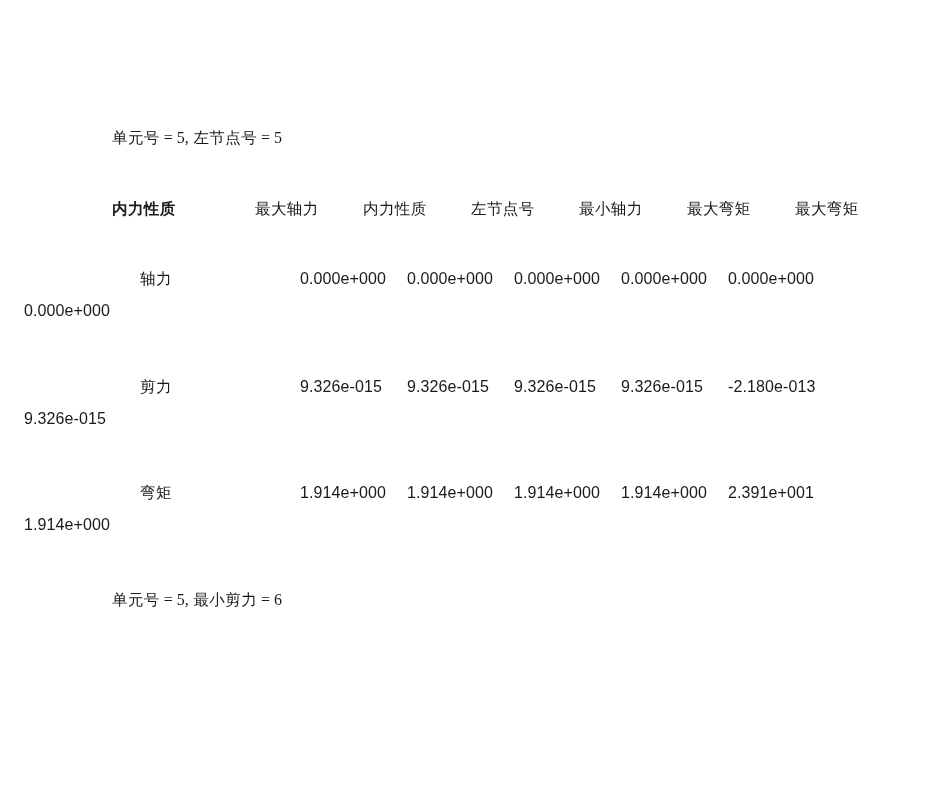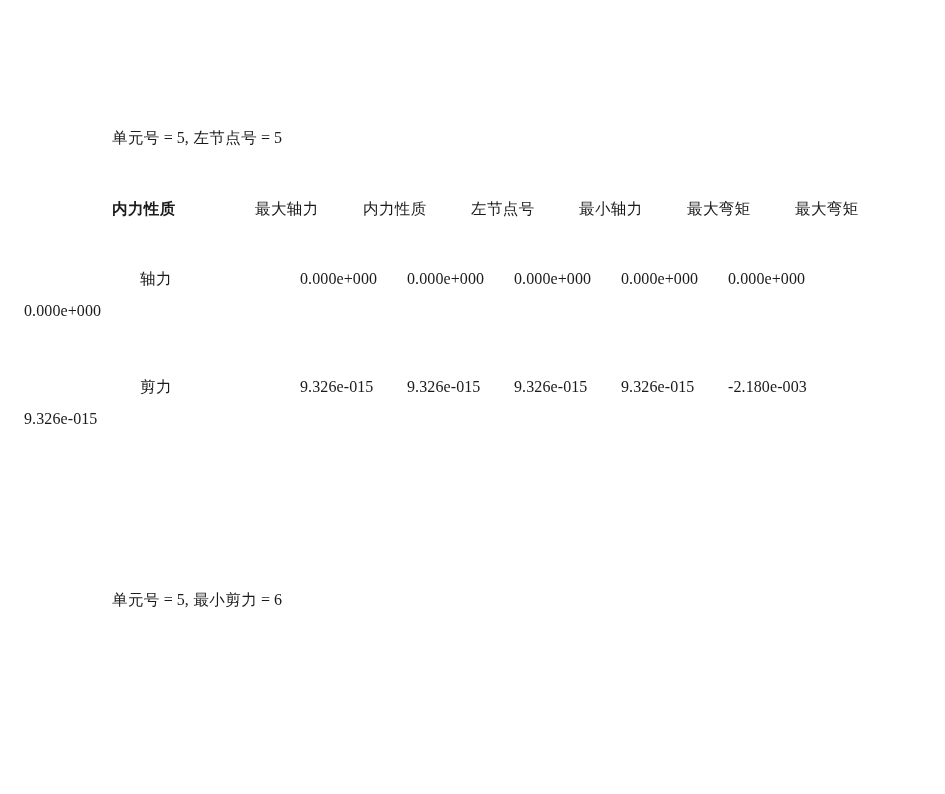--- a/index.html
+++ b/index.html
@@ -43,21 +43,21 @@
     width: 44px;
   }
 
   .cjk {
     font-family: "Liberation Sans", "DejaVu Sans", sans-serif;
     font-size: 15.5px;
     letter-spacing: 0.4px;
   }
 
   .num {
-    font-family: Liberation Serif, serif;
+    font-family: Liberation Sans, sans-serif;
     font-size: 16px;
     letter-spacing: 0.1px;
   }
 
   
   .meta-line {
     line-height: 28px;
   }
   .meta-line .eq {
     font-family: "Liberation Serif", "DejaVu Serif", serif;
@@ -105,18 +105,19 @@
 <body>
 
 <div class="page">
 
   <div class="line meta-line" id="row-elem-left"><span class="indent"></span><span class="cjk">单元号</span><span class="eq"> = </span><span class="eq">5,</span><span class="cjk"> 左节点号</span><span class="eq"> = </span><span class="eq">5</span></div>
 
   <div class="line header-row" id="row-header"><span class="indent"></span><span class="cjk hcell first">内力性质</span><span class="cjk hcell col">最大轴力</span><span class="cjk hcell col">内力性质</span><span class="cjk hcell col">左节点号</span><span class="cjk hcell col">最小轴力</span><span class="cjk hcell col">最大弯矩</span><span class="cjk hcell last">最大弯矩</span></div>
 
   <div class="line data-row" id="row-axial"><span class="indent"></span><span class="cjk label">轴力</span><span class="num val">0.000e+000</span><span class="num val">0.000e+000</span><span class="num val">0.000e+000</span><span class="num val">0.000e+000</span><span class="num val">0.000e+000</span><span class="num wrap-val">0.000e+000</span></div>
 
-  <div class="line data-row" id="row-shear"><span class="indent"></span><span class="cjk label">剪力</span><span class="num val">9.326e-015</span><span class="num val">9.326e-015</span><span class="num val">9.326e-015</span><span class="num val">9.326e-015</span><span class="num val w-neg">-2.180e-003</span><span class="num wrap-val">9.326e-015</span></div>
+  <div class="line data-row" id="row-shear"><span class="indent"></span><span class="cjk label">剪力</span><span class="num val">9.326e-015</span><span class="num val">9.326e-015</span><span class="num val">9.326e-015</span><span class="num val">9.326e-015</span><span class="num val w-neg">-2.180e-013</span><span class="num wrap-val">9.326e-015</span></div>
 
+  <div class="line data-row" id="row-moment"><span class="indent"></span><span class="cjk label">弯矩</span><span class="num val">1.914e+000</span><span class="num val">1.914e+000</span><span class="num val">1.914e+000</span><span class="num val">1.914e+000</span><span class="num val">2.391e+001</span><span class="num wrap-val">1.914e+000</span></div>
 
   <div class="line meta-line" id="row-elem-right"><span class="indent"></span><span class="cjk">单元号</span><span class="eq"> = </span><span class="eq">5,</span><span class="cjk"> 最小剪力</span><span class="eq"> = </span><span class="eq">6</span></div>
 
 </div>
 
 </body></html>

